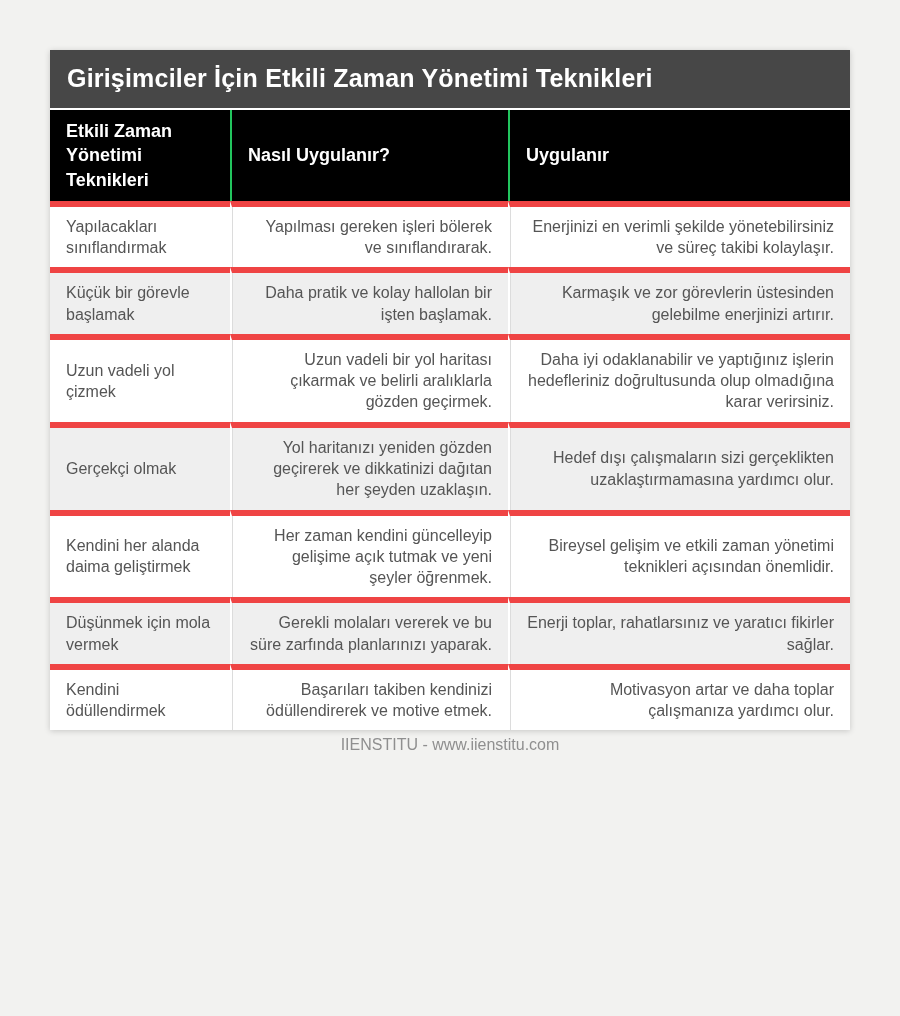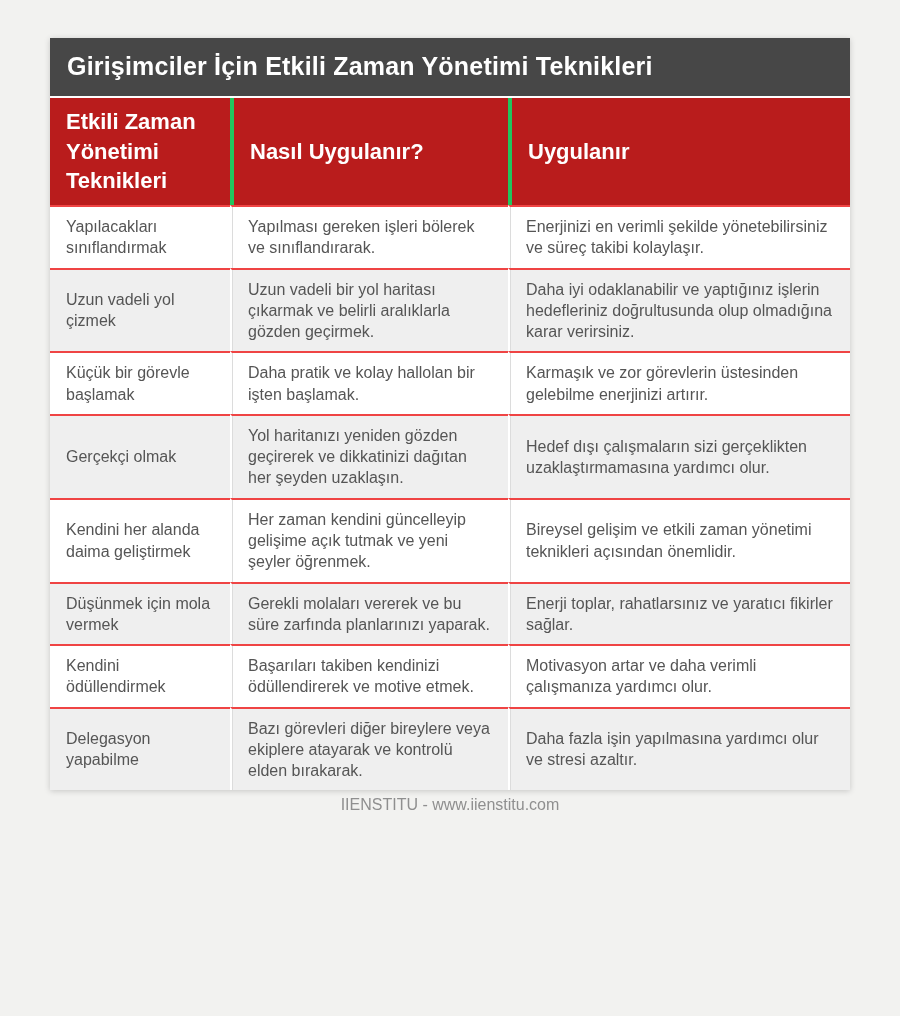--- a/index.html
+++ b/index.html
@@ -9,21 +9,21 @@
   body {
     width: 900px;
     height: 1016px;
     background: #f2f2f0;
     font-family: "Liberation Sans", "DejaVu Sans", sans-serif;
     -webkit-font-smoothing: antialiased;
   }
   .card {
     width: 800px;
     margin: 0 auto;
-    padding-top: 38px;
+    padding-top: 50px;
   }
   .card-inner {
     background: #ffffff;
     box-shadow: 0 1px 6px rgba(0,0,0,0.18);
   }
   .title-bar {
     background: #474747;
     color: #ffffff;
     font-size: 25px;
     font-weight: bold;
@@ -34,43 +34,44 @@
   table.main-table {
     width: 100%;
     border-collapse: separate;
     border-spacing: 0;
     table-layout: fixed;
   }
   col.c1 { width: 22.5%; }
   col.c2 { width: 34.75%; }
   col.c3 { width: 42.75%; }
   thead th {
-    background: #b91c1c;
+    background: #000000;
     color: #ffffff;
     font-weight: bold;
-    font-size: 22px;
+    font-size: 18px;
     text-align: left;
     vertical-align: middle;
     padding: 9px 16px;
     line-height: 1.35;
   }
   thead th + th {
-    border-left: 4px solid #22c55e;
+    border-left: 2px solid #22c55e;
   }
   tbody td {
     font-size: 16px;
     color: #555555;
     line-height: 1.33;
     padding: 9px 16px;
     vertical-align: middle;
-    border-top: 2px solid #ef4444;
+    border-top: 6px solid #ef4444;
   }
   tbody td + td {
     border-left: 2px solid #ffffff;
     box-shadow: inset 1px 0 0 #dcdcdc;
+    text-align: right;
   }
   tbody tr:nth-child(odd) td  { background: #ffffff; }
   tbody tr:nth-child(even) td { background: #efefef; }
   .footer {
     text-align: center;
     color: #8f8f8f;
     font-size: 16px;
     margin-top: 6px;
   }
 </style>
@@ -94,52 +95,47 @@
           <th>Uygulanır</th>
         </tr>
       </thead>
       <tbody>
           <tr>
     <td>Yapılacakları sınıflandırmak</td>
     <td>Yapılması gereken işleri bölerek ve sınıflandırarak.</td>
     <td>Enerjinizi en verimli şekilde yönetebilirsiniz ve süreç takibi kolaylaşır.</td>
   </tr>
           <tr>
+    <td>Küçük bir görevle başlamak</td>
+    <td>Daha pratik ve kolay hallolan bir işten başlamak.</td>
+    <td>Karmaşık ve zor görevlerin üstesinden gelebilme enerjinizi artırır.</td>
+  </tr>
+          <tr>
     <td>Uzun vadeli yol çizmek</td>
     <td>Uzun vadeli bir yol haritası çıkarmak ve belirli aralıklarla gözden geçirmek.</td>
     <td>Daha iyi odaklanabilir ve yaptığınız işlerin hedefleriniz doğrultusunda olup olmadığına karar verirsiniz.</td>
-  </tr>
-          <tr>
-    <td>Küçük bir görevle başlamak</td>
-    <td>Daha pratik ve kolay hallolan bir işten başlamak.</td>
-    <td>Karmaşık ve zor görevlerin üstesinden gelebilme enerjinizi artırır.</td>
   </tr>
           <tr>
     <td>Gerçekçi olmak</td>
     <td>Yol haritanızı yeniden gözden geçirerek ve dikkatinizi dağıtan her şeyden uzaklaşın.</td>
     <td>Hedef dışı çalışmaların sizi gerçeklikten uzaklaştırmamasına yardımcı olur.</td>
   </tr>
           <tr>
     <td>Kendini her alanda daima geliştirmek</td>
     <td>Her zaman kendini güncelleyip gelişime açık tutmak ve yeni şeyler öğrenmek.</td>
     <td>Bireysel gelişim ve etkili zaman yönetimi teknikleri açısından önemlidir.</td>
   </tr>
           <tr>
     <td>Düşünmek için mola vermek</td>
     <td>Gerekli molaları vererek ve bu süre zarfında planlarınızı yaparak.</td>
     <td>Enerji toplar, rahatlarsınız ve yaratıcı fikirler sağlar.</td>
   </tr>
           <tr>
     <td>Kendini ödüllendirmek</td>
     <td>Başarıları takiben kendinizi ödüllendirerek ve motive etmek.</td>
-    <td>Motivasyon artar ve daha verimli çalışmanıza yardımcı olur.</td>
-  </tr>
-          <tr>
-    <td>Delegasyon yapabilme</td>
-    <td>Bazı görevleri diğer bireylere veya ekiplere atayarak ve kontrolü elden bırakarak.</td>
-    <td>Daha fazla işin yapılmasına yardımcı olur ve stresi azaltır.</td>
+    <td>Motivasyon artar ve daha toplar çalışmanıza yardımcı olur.</td>
   </tr>
         </tbody>
     </table>
   </div>
 
   <div class="footer">IIENSTITU - www.iienstitu.com</div>
 </div>
 
 </body></html>

